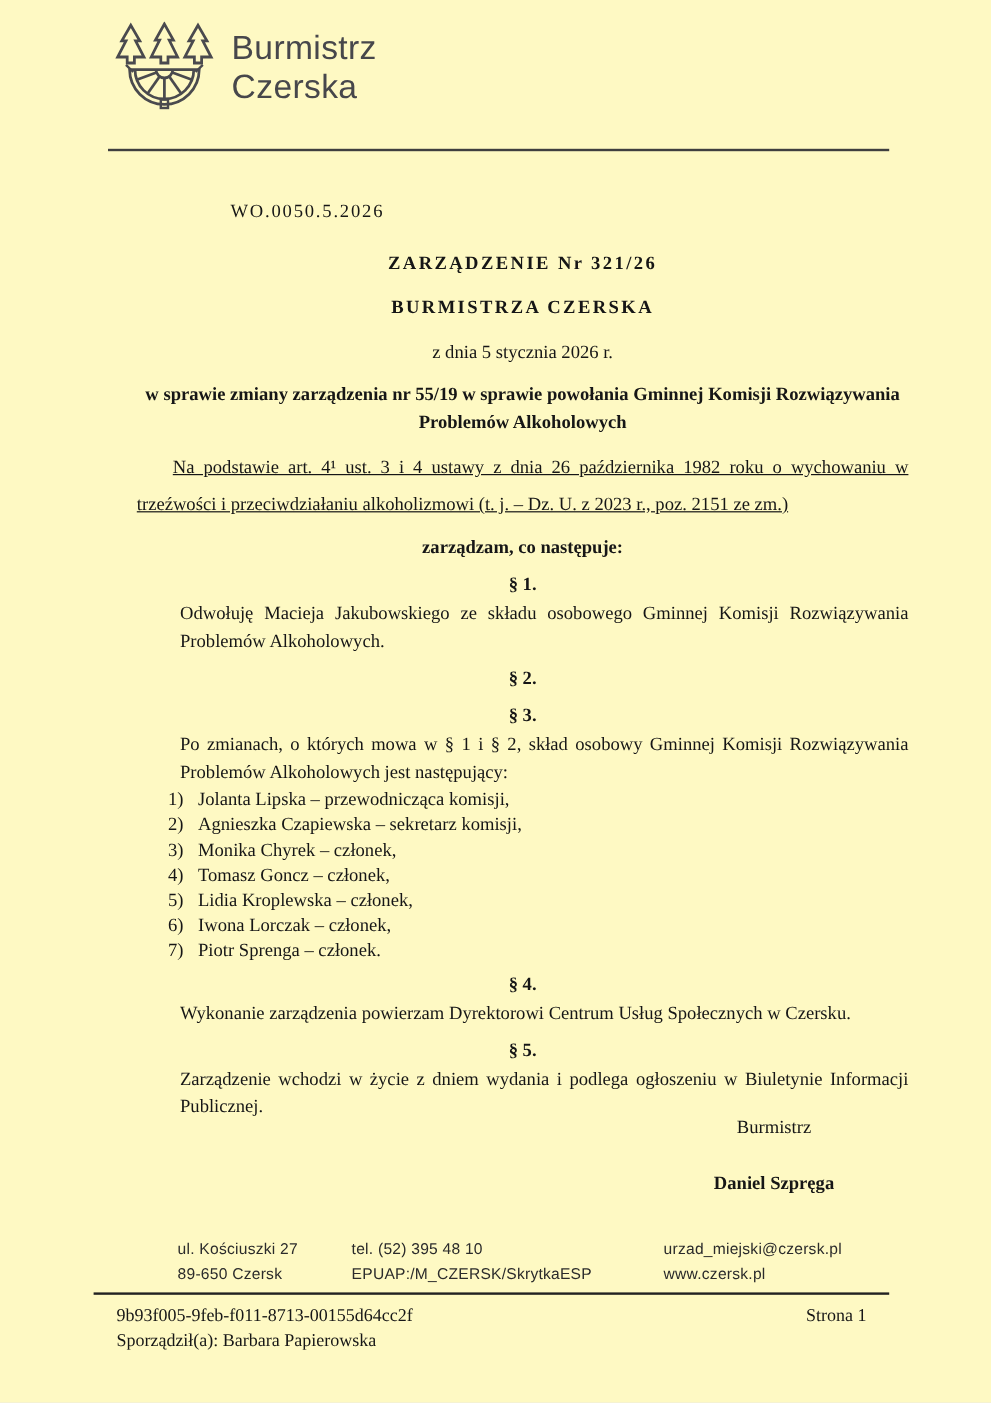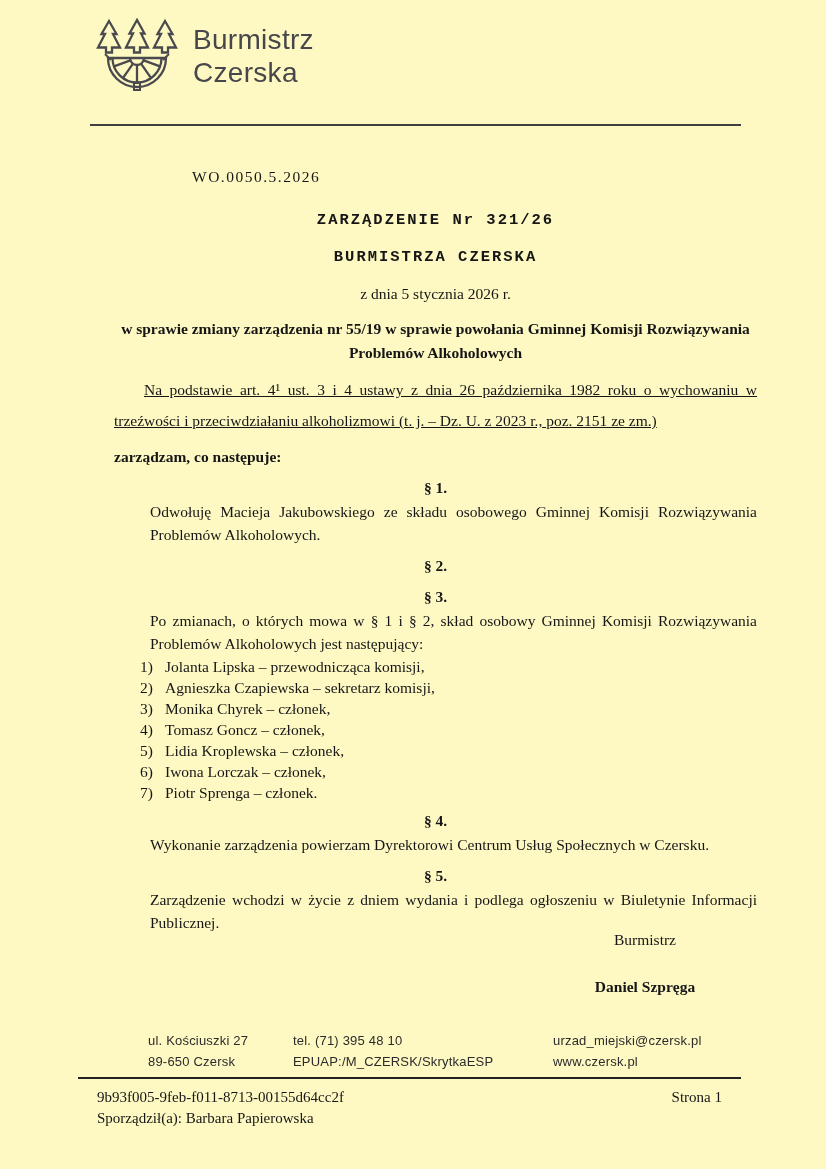--- a/index.html
+++ b/index.html
@@ -53,37 +53,36 @@
   .ref-number {
     padding-left: 78px;
     letter-spacing: 1.5px;
     margin-bottom: 21px;
   }
   .title-main, .title-issuer {
     text-align: center;
     font-weight: bold;
     letter-spacing: 2px;
     margin-bottom: 15px;
-    font-family: Liberation Mono, monospace;
   }
   .date-line { text-align: center; margin-bottom: 12px; }
   .subject {
     text-align: center;
     font-weight: bold;
     line-height: 24px;
     margin-bottom: 9px;
   }
   .legal-basis {
     text-align: justify;
     text-indent: 30px;
     line-height: 31px;
     margin-bottom: 10px;
     text-decoration: underline;
   }
-  .order-intro { font-weight: bold; }
+  .order-intro { text-align: center; font-weight: bold; }
   .sec-heading {
     text-align: center;
     font-weight: bold;
     margin-top: 9px;
     margin-bottom: 1px;
   }
   .sec-body { text-align: justify; line-height: 23px; margin-left: 36px; }
   .committee { list-style: none; margin-top: 1px; }
   .c-item { display: flex; line-height: 21px; }
   .c-num { flex: none; width: 25px; margin-left: 26px; }
@@ -231,21 +230,21 @@
   </div>
 
   <div class="signature">
     <div class="sig-title">Burmistrz</div>
     <div class="sig-name">Daniel Szpręga</div>
   </div>
 
   <div class="footer-contact">
     <div class="fc-col fc-address">ul. Kościuszki 27
 89-650 Czersk</div>
-    <div class="fc-col fc-phone">tel. (71) 395 48 10
+    <div class="fc-col fc-phone">tel. (52) 395 48 10
 EPUAP:/M_CZERSK/SkrytkaESP</div>
     <div class="fc-col fc-web">urzad_miejski@czersk.pl
 www.czersk.pl</div>
   </div>
 
   <div class="rule-bottom"></div>
 
   <div class="footer-meta">
     <div>9b93f005-9feb-f011-8713-00155d64cc2f</div>
     <div>Sporządził(a): Barbara Papierowska</div>

